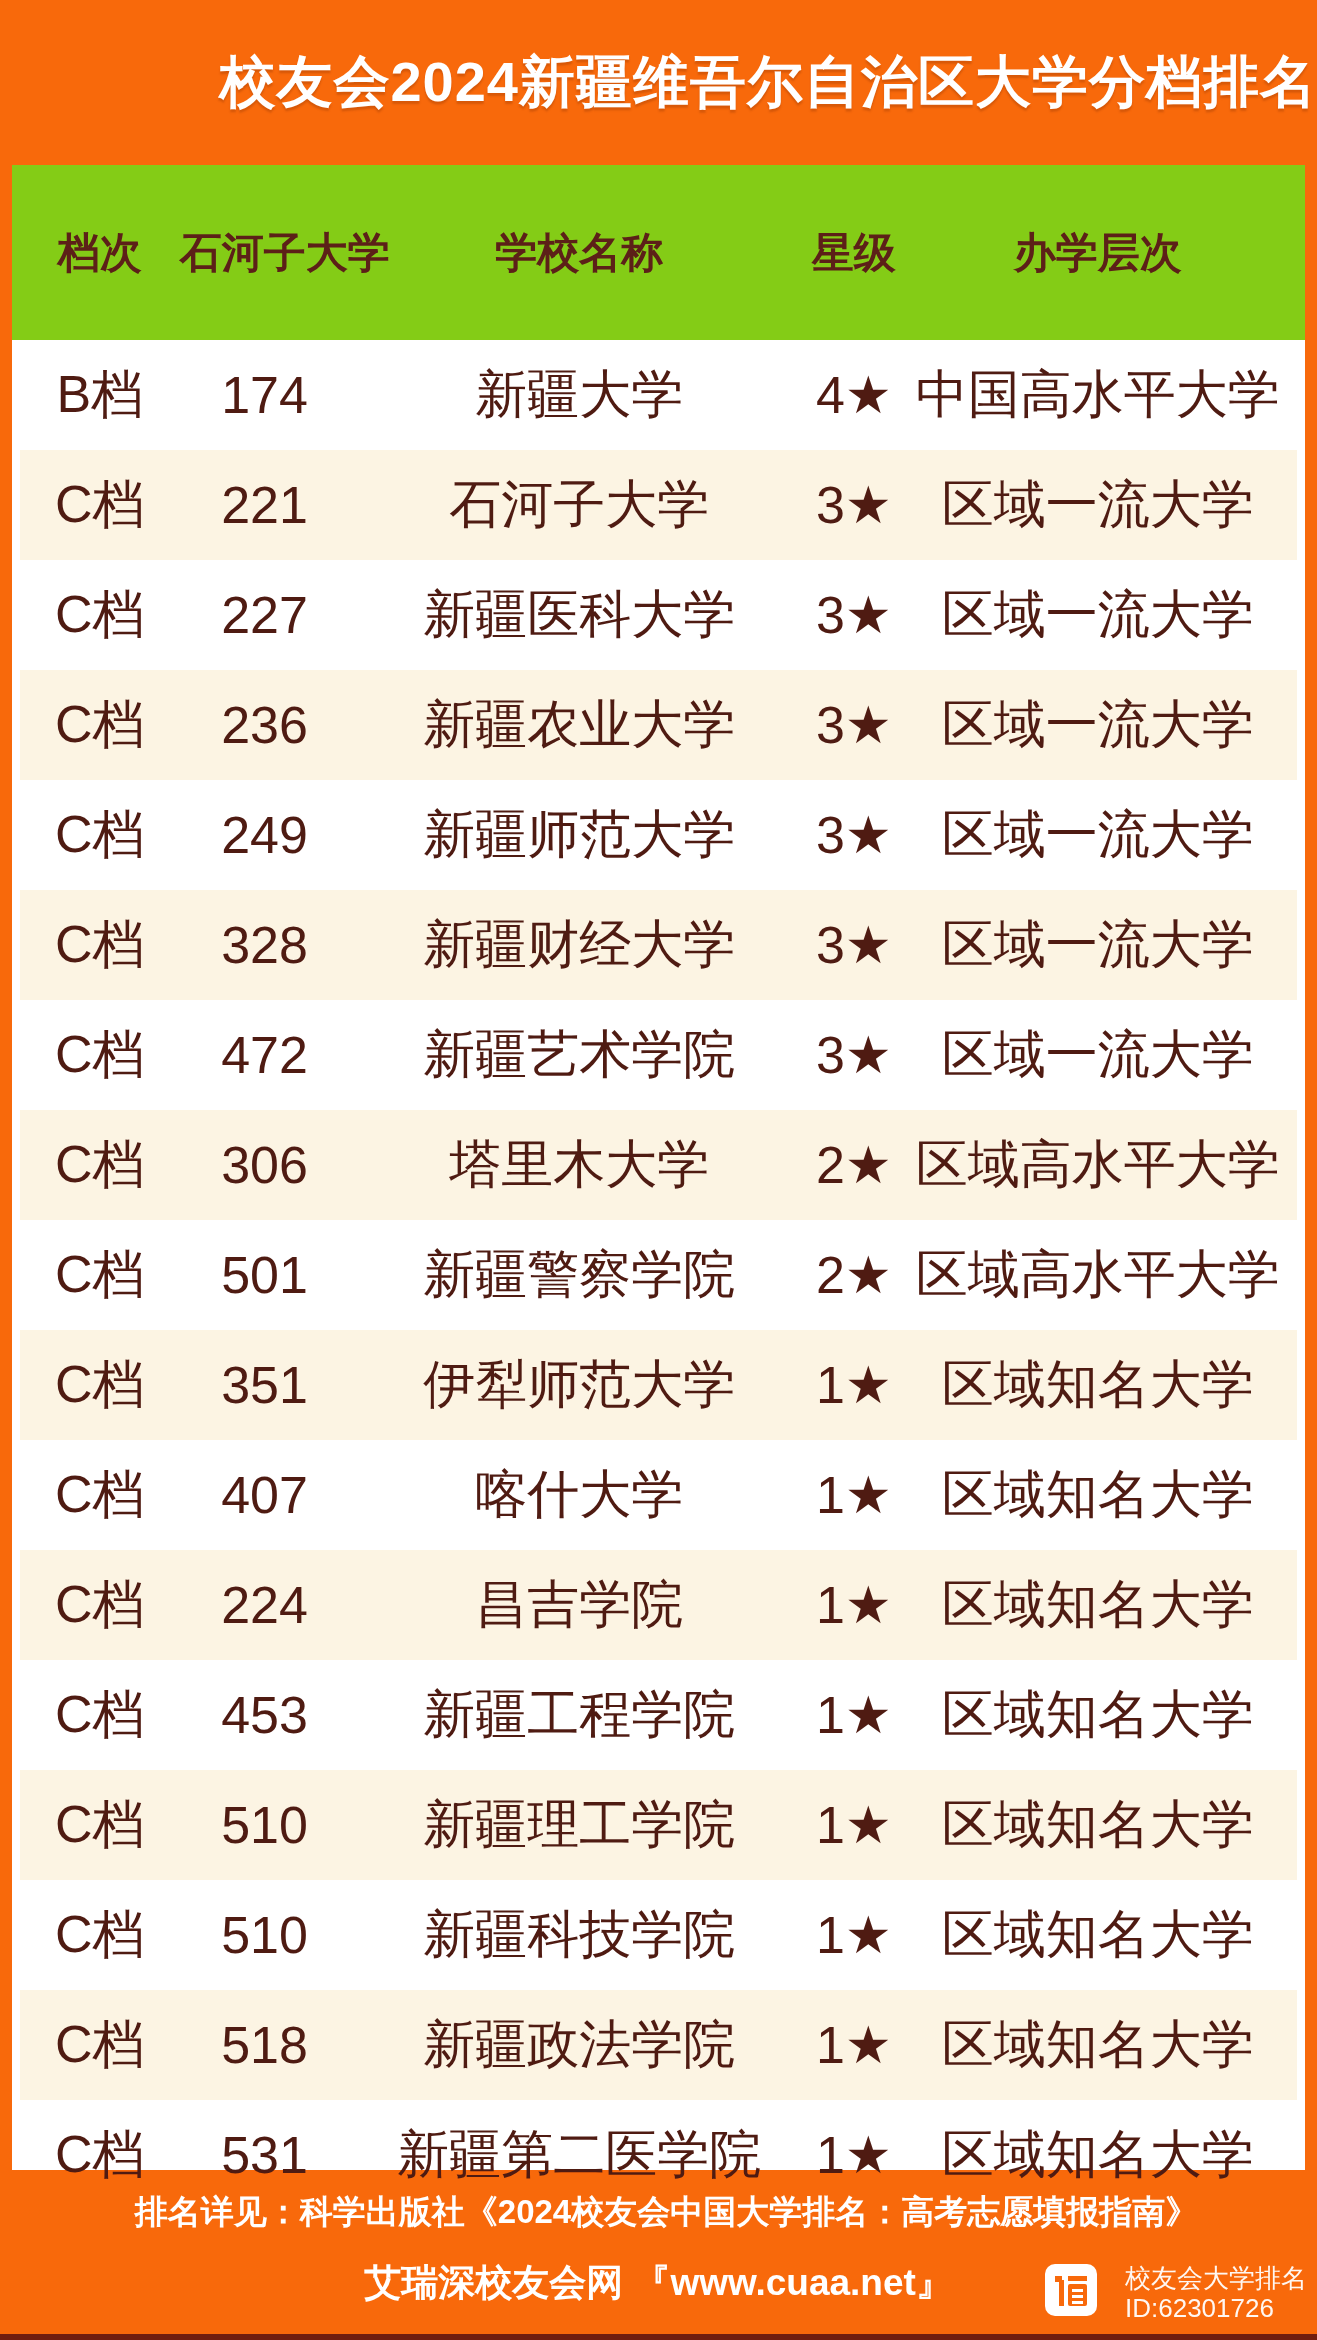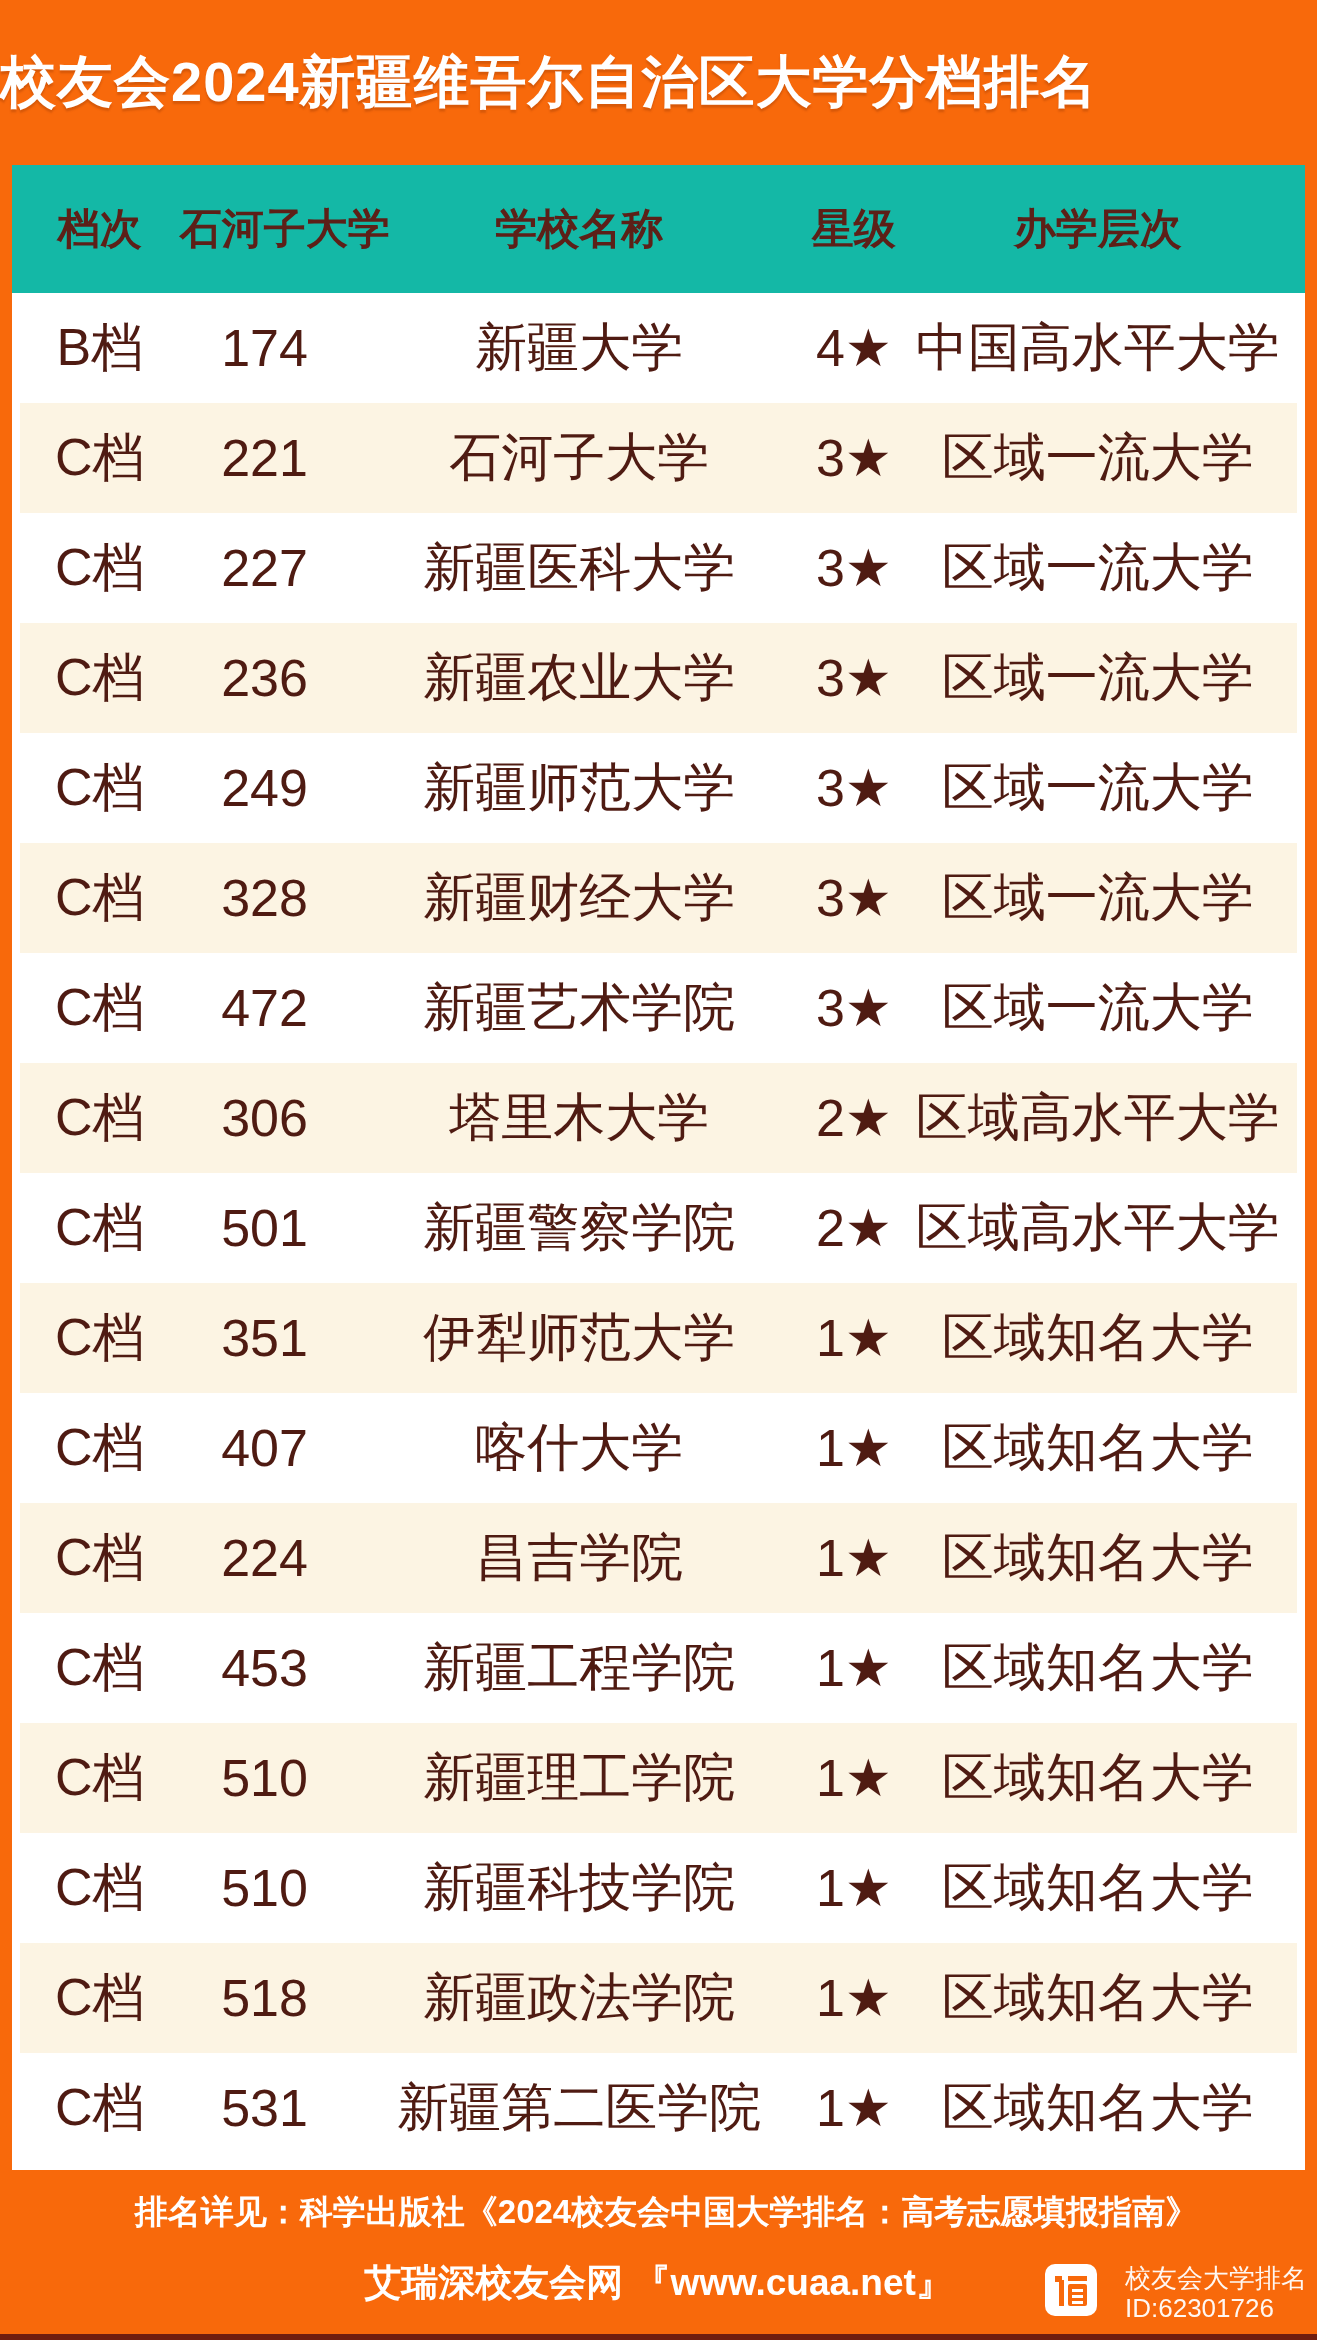--- a/index.html
+++ b/index.html
@@ -7,34 +7,34 @@
   .page{
     position:relative;
     width:1317px;height:2340px;
     background:#F8690B;
     overflow:hidden;
     font-family:"Liberation Sans","DejaVu Sans",sans-serif;
   }
   
   .top-banner{
     position:absolute;top:0;left:0;right:0;height:165px;
-    display:flex;align-items:center;justify-content:flex-start;
+    display:flex;align-items:center;justify-content:flex-end;
   }
   .top-banner h1{
     margin:0;color:#ffffff;font-size:56px;font-weight:bold;
     letter-spacing:1px;white-space:nowrap;
     text-shadow:0 3px 2px rgba(120,40,0,0.25);
   }
   
   .content{
     position:absolute;top:165px;left:12px;right:12px;bottom:170px;
     background:#ffffff;
   }
   .thead{
-    height:128px;background:#14b8a6;
+    height:175px;background:#84cc16;
     display:flex;align-items:center;
     color:#5C2018;font-size:42px;font-weight:bold;
     padding:0 8px;
   }
   .row{
     height:110px;display:flex;align-items:center;
     color:#4F1B12;font-size:52px;
     padding:0 8px;
   }
   .row-bg{

